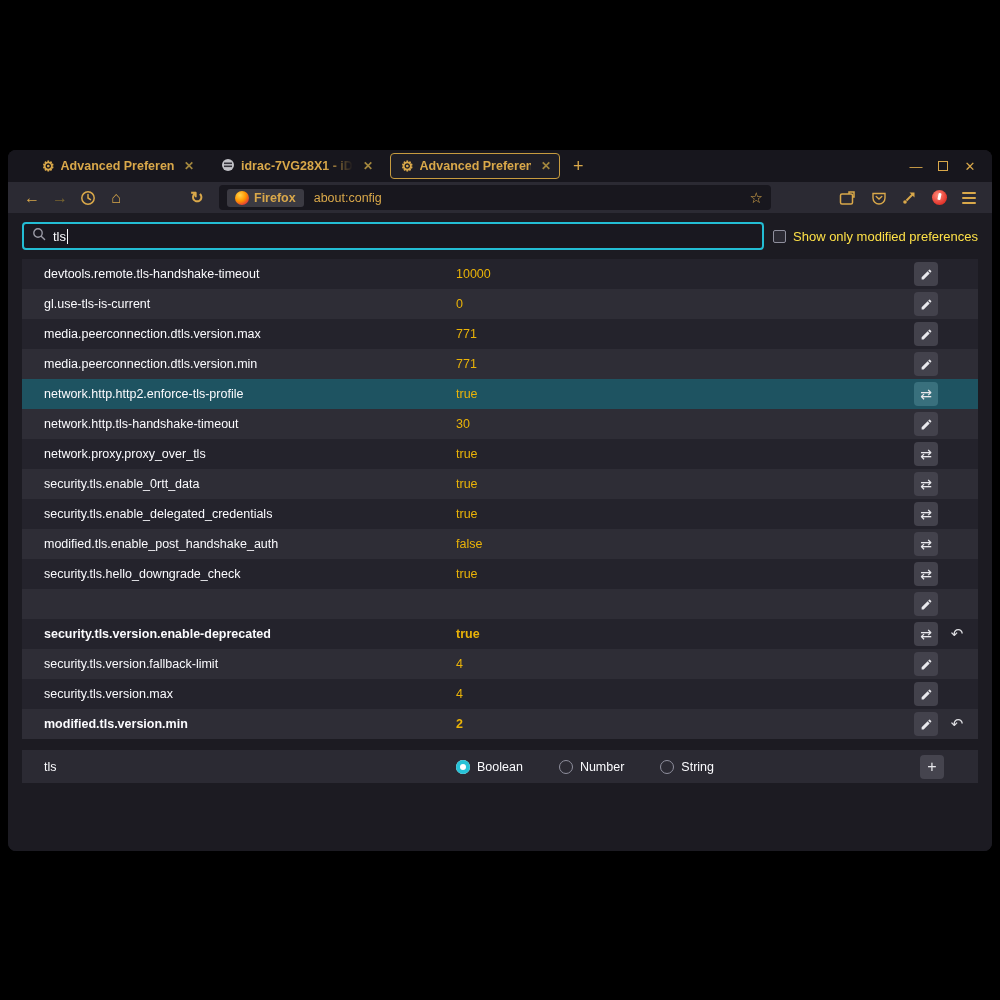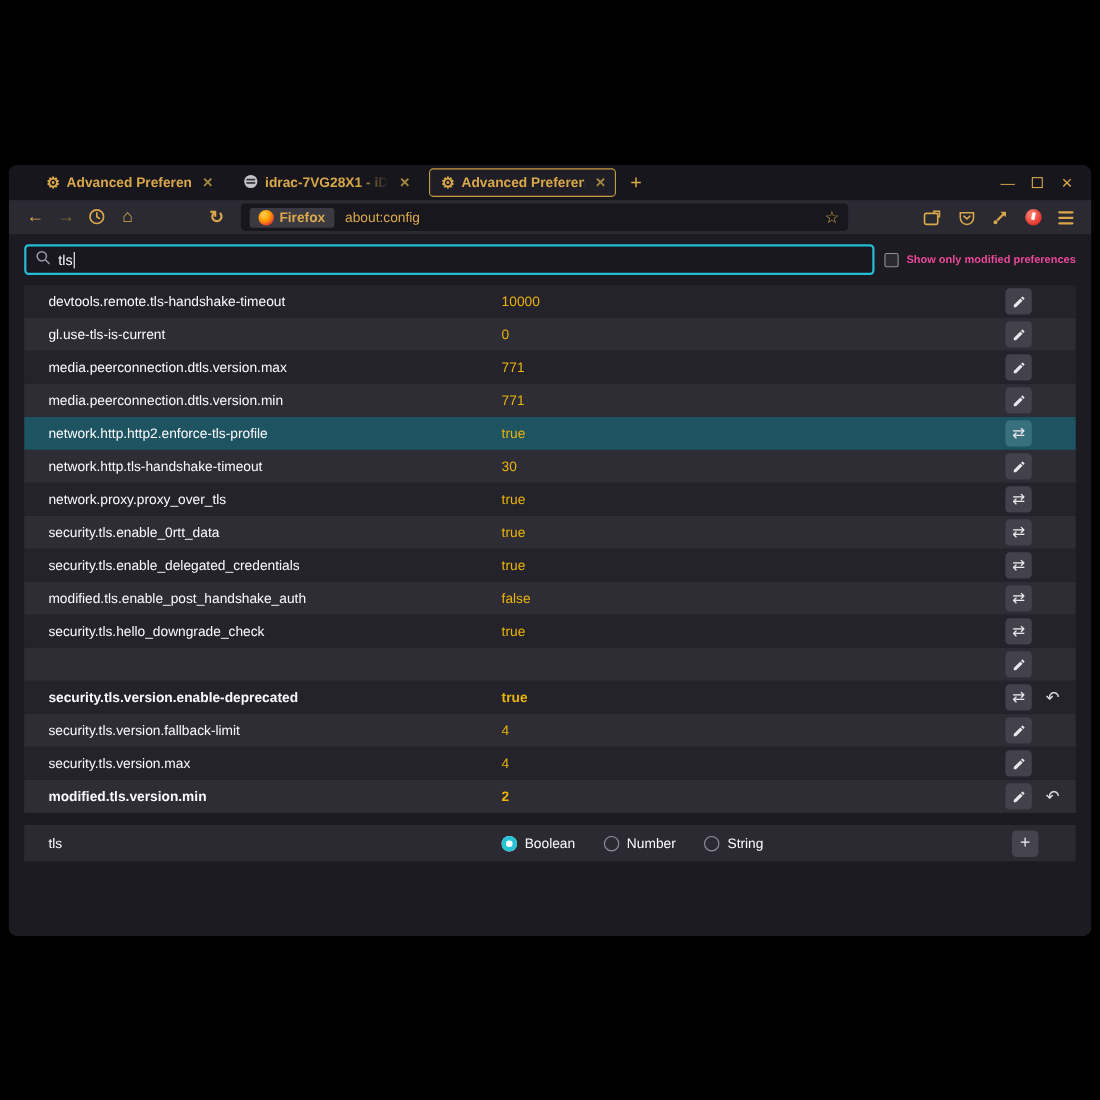--- a/index.html
+++ b/index.html
@@ -51,21 +51,21 @@
   
   .content { height:638px; background:#1c1b22; padding:9px 14px 0 14px; }
   .searchrow { display:flex; align-items:center; }
   .searchbox {
     flex:1; height:28px; border:2px solid #23bdd4; border-radius:4px; background:#191820;
     display:flex; align-items:center; padding:0 8px; gap:7px;
   }
   .search-text { color:#fbfbfe; font-size:13px; border-right:1px solid #fbfbfe; padding-right:1px; animation:caret 1s step-end infinite; }
   .modcheck { display:flex; align-items:center; gap:7px; margin-left:9px; }
   .checkbox { width:13px; height:13px; border:1px solid #8f8f9d; border-radius:2px; background:#2b2a33; }
-  .modlabel { color:#ec4899; font-size:10px;font-weight:bold; }
+  .modlabel { color:#fde047; font-size:13px; }
   
   .table { margin-top:9px; }
   .row { height:30px; display:flex; align-items:center; background:#24232c; padding-right:6px; }
   .row:nth-child(even) { background:#2e2d36; }
   .row.selected { background:#1e5361; }
   .pref-name { width:434px; padding-left:22px; color:#fbfbfe; font-size:12.5px; white-space:nowrap; overflow:hidden; }
   .pref-value { flex:1; color:#eab308; font-size:12.5px; }
   .row.modified .pref-name, .row.modified .pref-value { font-weight:bold; }
   .row-actions { width:58px; display:flex; align-items:center; }
   .row-btn {
@@ -73,21 +73,21 @@
     color:#e8e8ec; font-size:14px; line-height:1; display:flex; align-items:center; justify-content:center;
     font-family:"DejaVu Sans", sans-serif;
   }
   .row.selected .row-btn { background:#39707d; }
   .row-btn svg { width:13px; height:13px; }
   .reset-btn { width:22px; height:22px; border:none; background:transparent; color:#dfdfe3; font-size:15px;
     margin-left:8px; font-family:"DejaVu Sans", sans-serif; }
   
   .addrow { margin-top:11px; height:33px; background:#2b2a33; display:flex; align-items:center; padding-right:6px; }
   .add-name { width:434px; padding-left:22px; color:#fbfbfe; font-size:12.5px; }
-  .radios { display:flex; align-items:center; gap:26px; }
+  .radios { display:flex; align-items:center; gap:36px; }
   .radio-item { display:flex; align-items:center; gap:7px; color:#fbfbfe; font-size:12.5px; }
   .radio { width:14px; height:14px; border-radius:50%; border:1px solid #8f8f9d; background:transparent; }
   .radio.checked { border:none; background:#fff; box-shadow:inset 0 0 0 4px #26c2d7; }
   .add-spacer { flex:1; }
   .add-btn { width:24px; height:24px; border:none; border-radius:4px; background:#45444e; color:#e8e8ec;
     font-size:16px; line-height:1; margin-right:28px; display:flex; align-items:center; justify-content:center; }
 </style>
 </head>
 <body>
 

